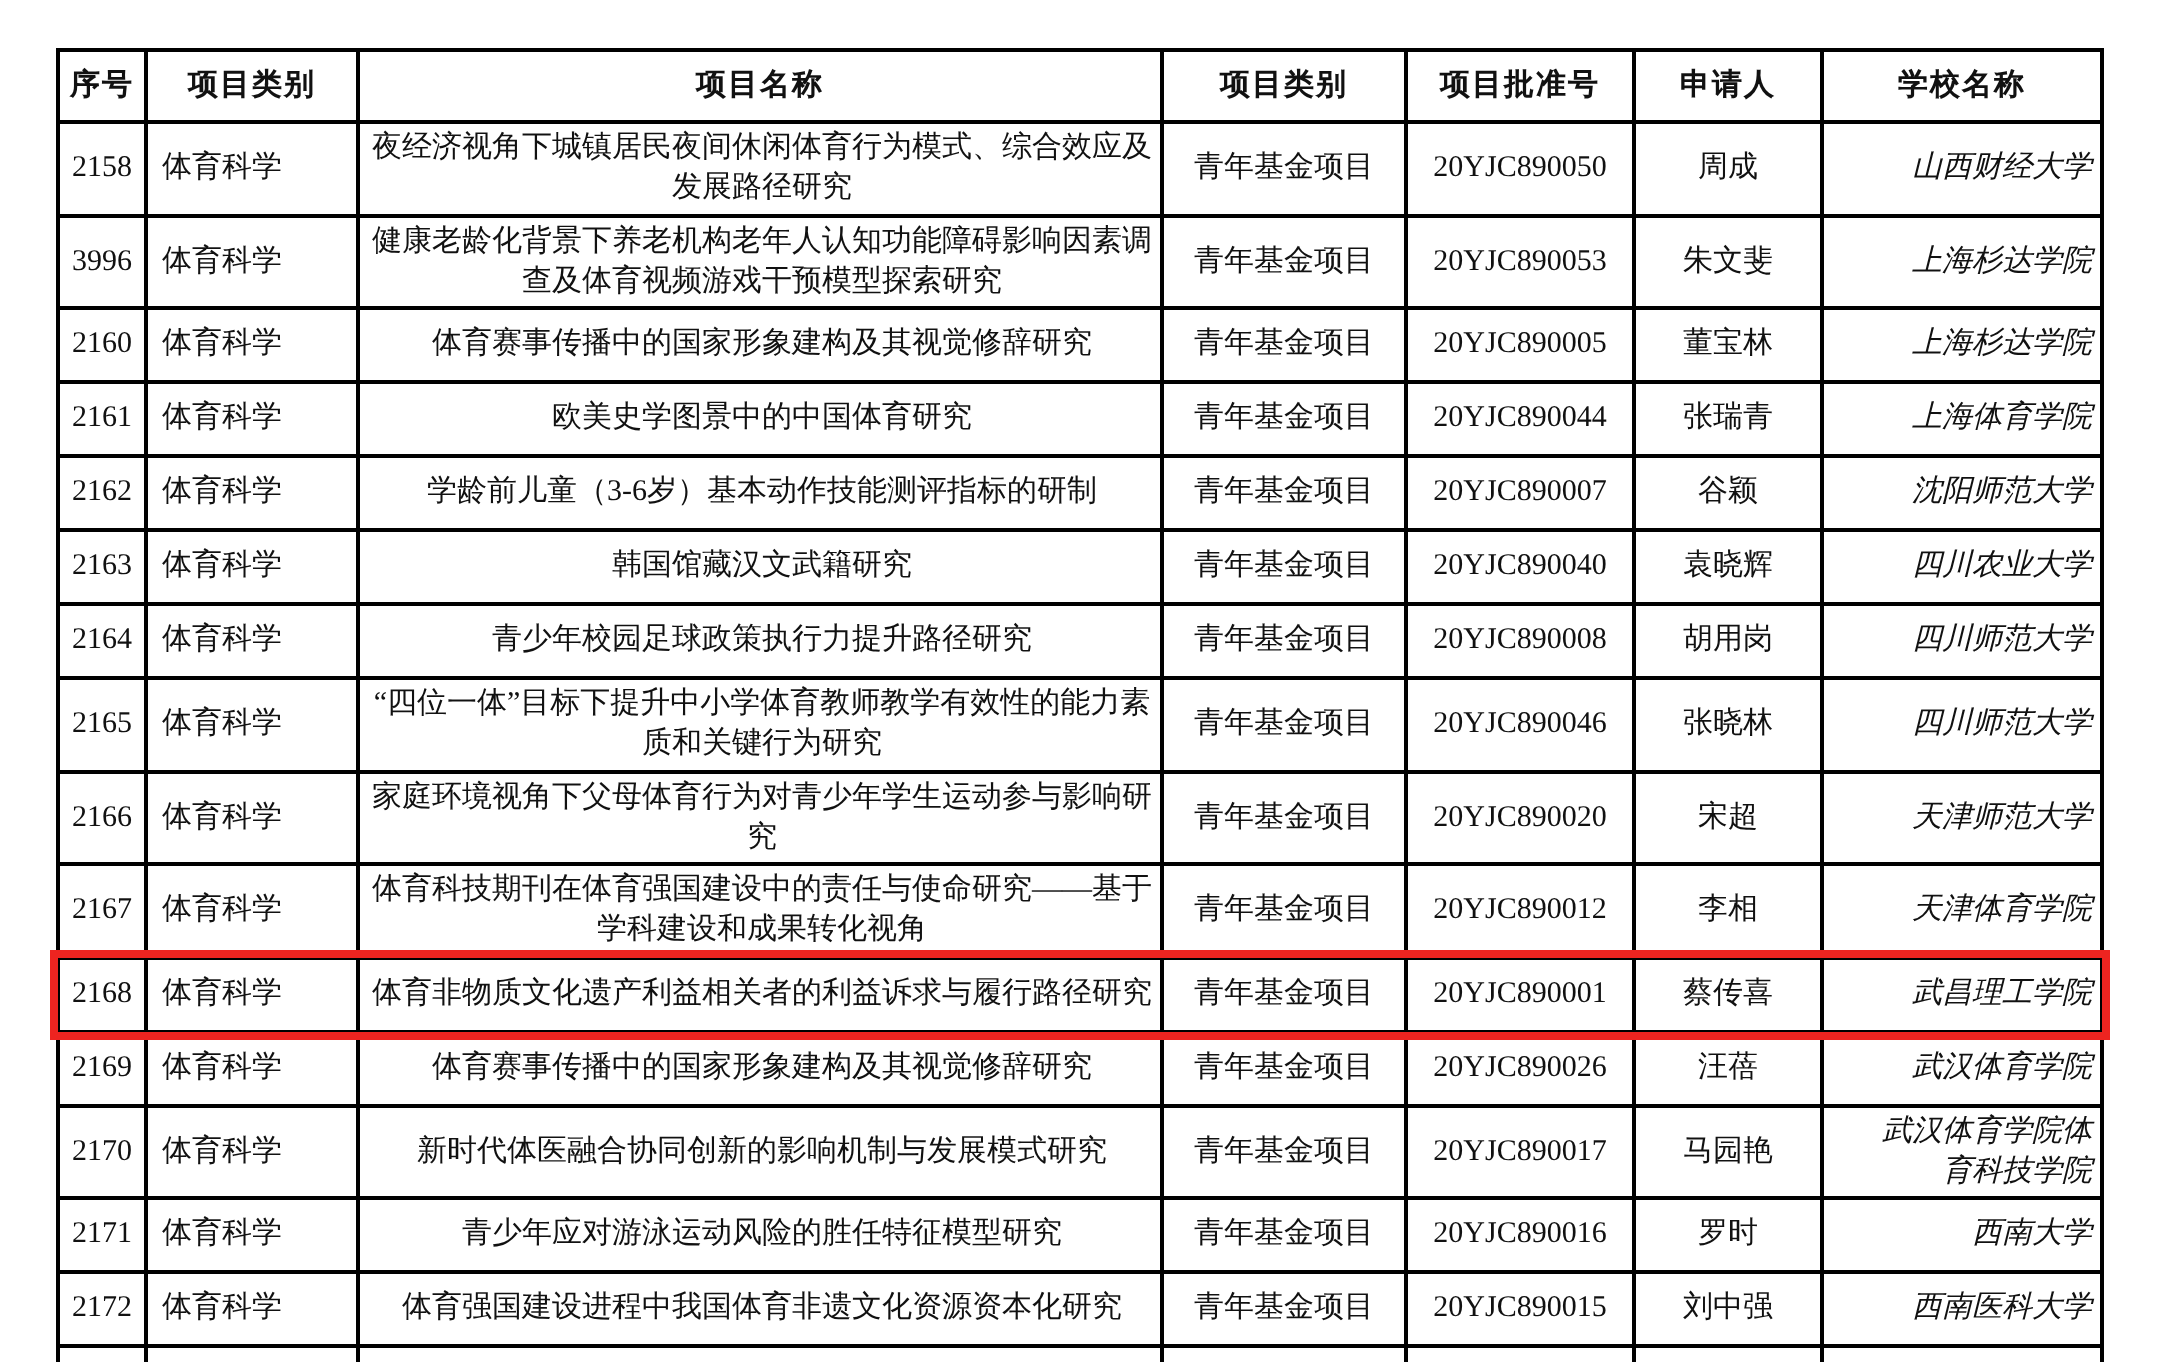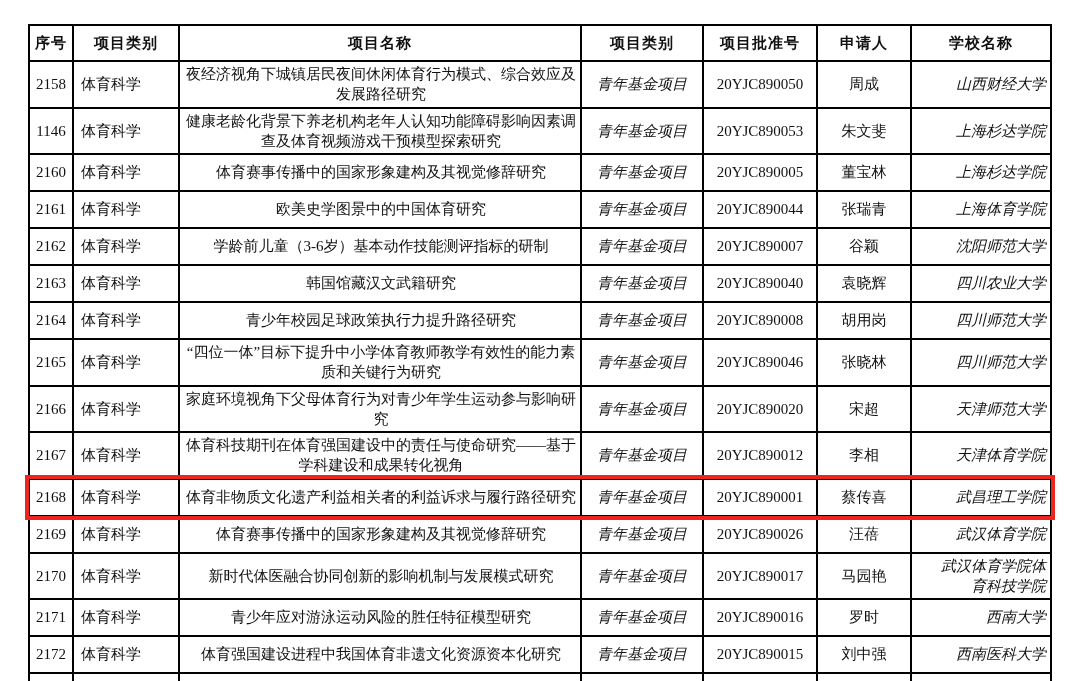--- a/index.html
+++ b/index.html
@@ -54,21 +54,21 @@
   .col-disc      { width: 106px; }
   .col-name      { width: 402px; }
   .col-cat       { width: 122px; }
   .col-grant     { width: 114px; }
   .col-applicant { width: 94px;  }
   .col-school    { width: 140px; }
   
   td.c-no        { text-align: center; }
   td.c-disc      { text-align: left; padding-left: 7px; }
   td.c-name      { text-align: center; padding-left: 5px; padding-right: 3px; }
-  td.c-cat       { text-align: center; font-style: italic; }
+  td.c-cat       { text-align: center; }
   td.c-grant     { text-align: center; }
   td.c-applicant { text-align: center; }
   td.c-school    { text-align: right; padding-left: 22px; font-style: italic; }
   
   tr.highlight {
     outline: 4px solid #ee2420;
     outline-offset: 0px;
   }
 </style>
 </head>
@@ -101,21 +101,21 @@
           <tr>
             <td class="c-no">2158</td>
             <td class="c-disc">体育科学</td>
             <td class="c-name">夜经济视角下城镇居民夜间休闲体育行为模式、综合效应及发展路径研究</td>
             <td class="c-cat">青年基金项目</td>
             <td class="c-grant">20YJC890050</td>
             <td class="c-applicant">周成</td>
             <td class="c-school">山西财经大学</td>
           </tr>
           <tr>
-            <td class="c-no">1146</td>
+            <td class="c-no">3996</td>
             <td class="c-disc">体育科学</td>
             <td class="c-name">健康老龄化背景下养老机构老年人认知功能障碍影响因素调查及体育视频游戏干预模型探索研究</td>
             <td class="c-cat">青年基金项目</td>
             <td class="c-grant">20YJC890053</td>
             <td class="c-applicant">朱文斐</td>
             <td class="c-school">上海杉达学院</td>
           </tr>
           <tr>
             <td class="c-no">2160</td>
             <td class="c-disc">体育科学</td>

